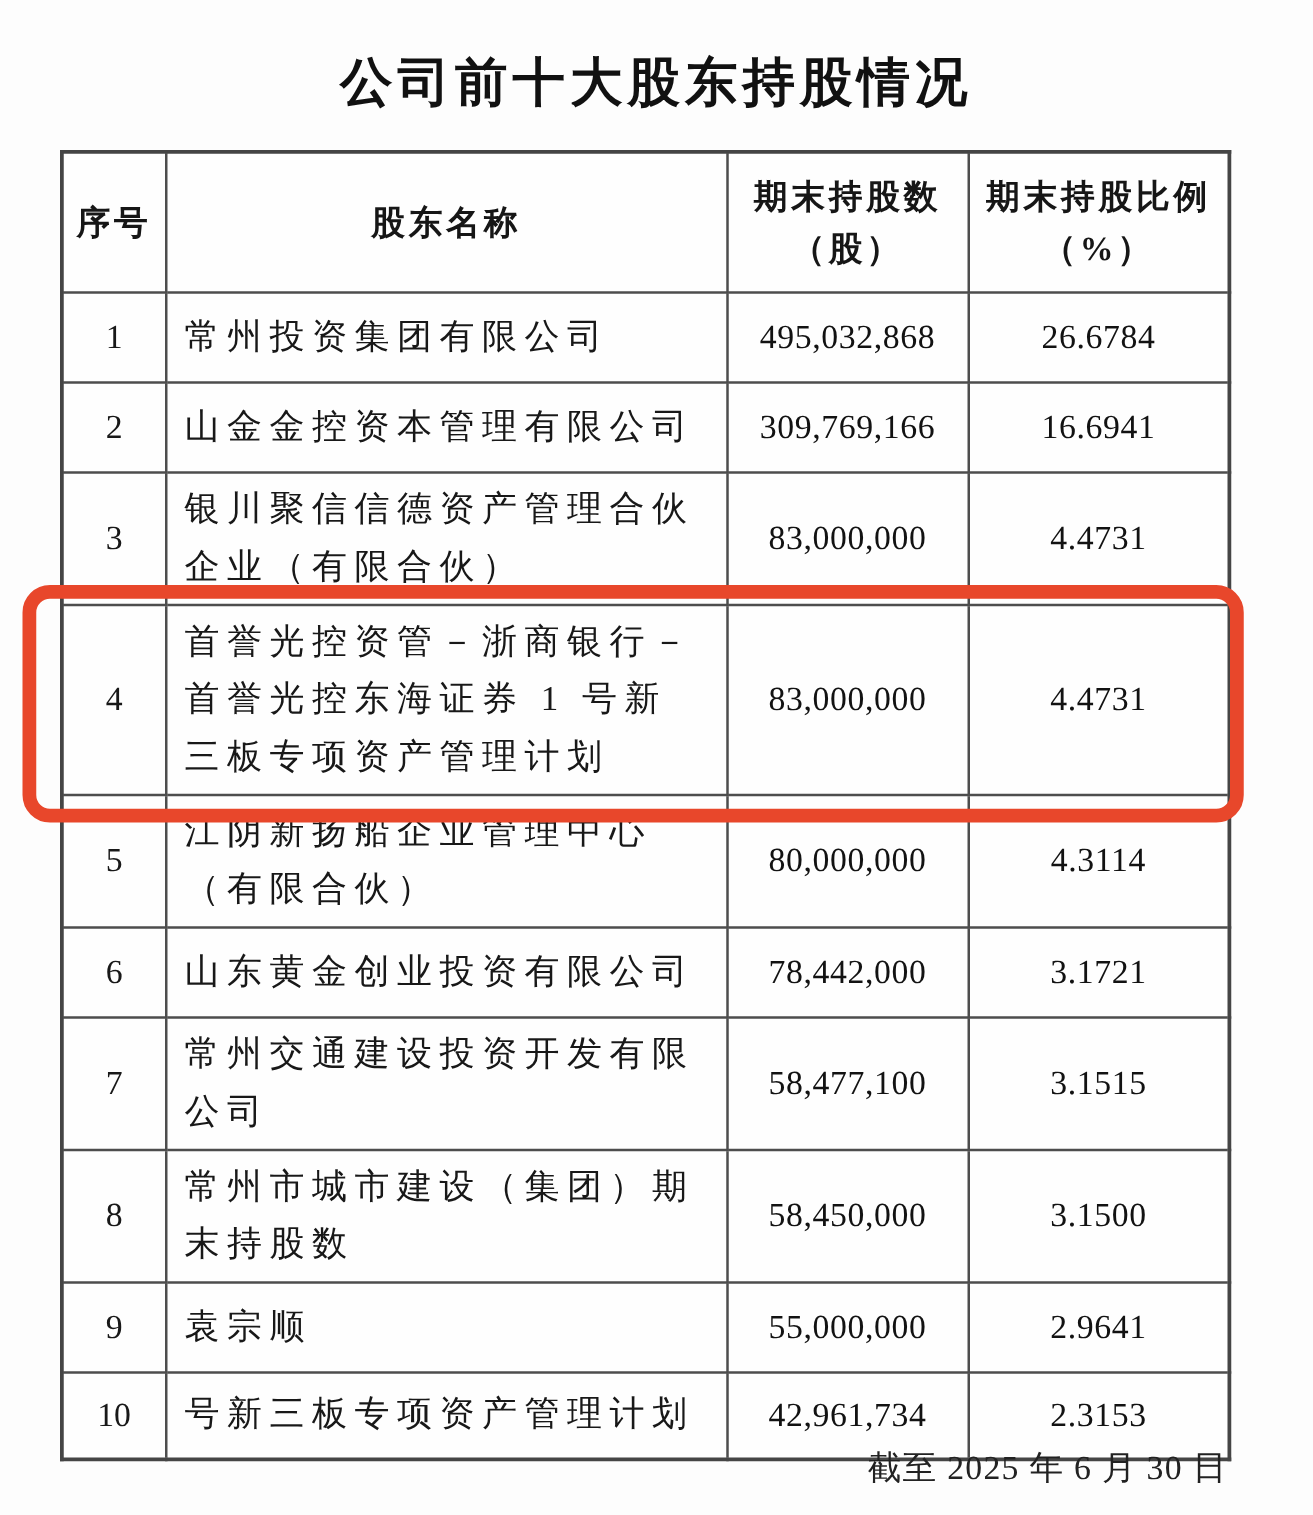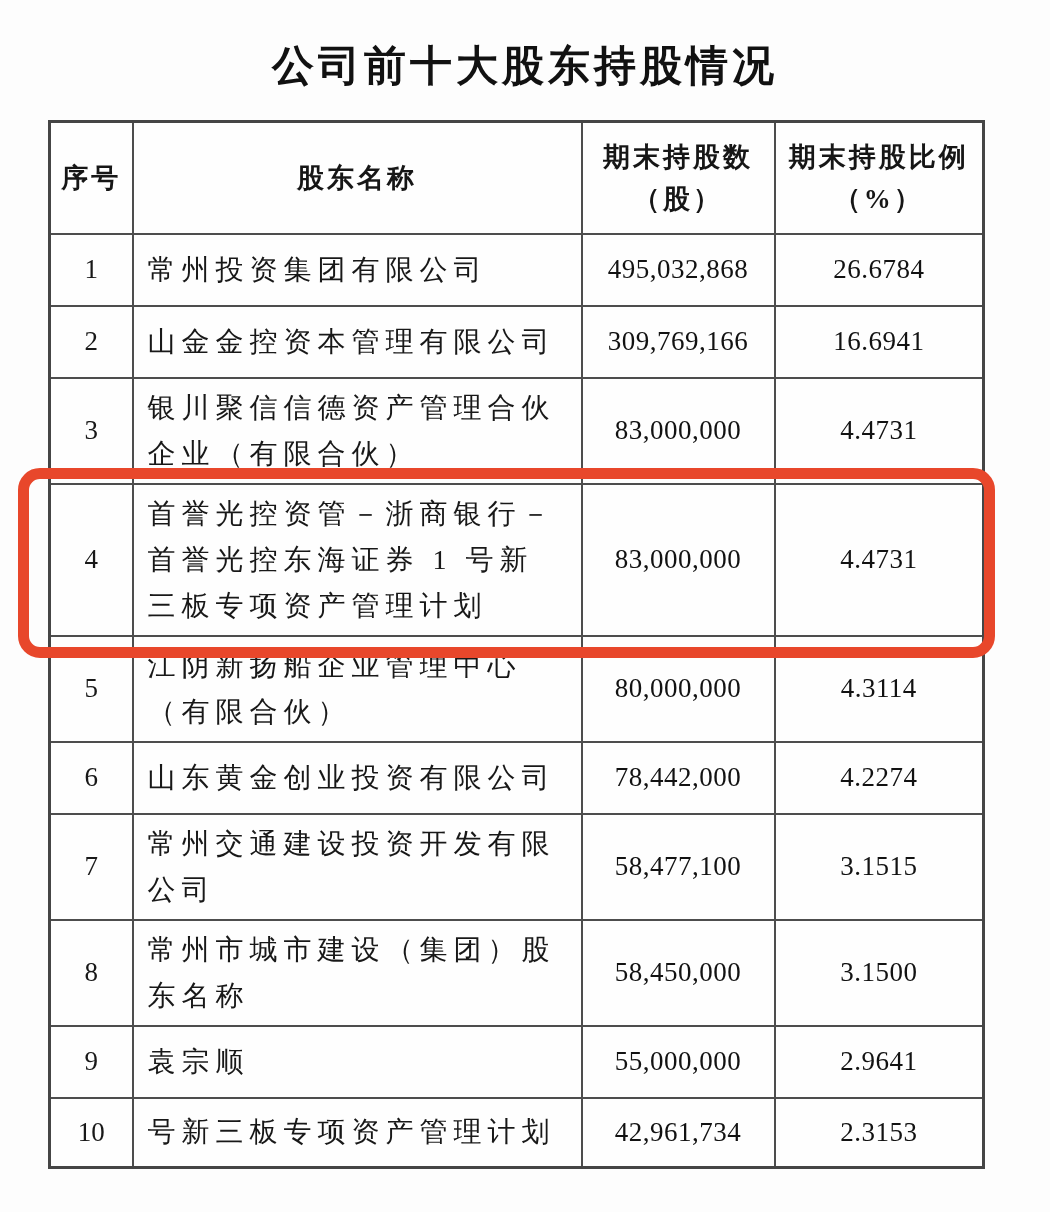--- a/index.html
+++ b/index.html
@@ -152,44 +152,45 @@
       <tr class="h96">
         <td class="rank">5</td>
         <td class="name">江阴新扬船企业管理中心（有限合伙）</td>
         <td class="num">80,000,000</td>
         <td class="num">4.3114</td>
       </tr>
       <tr class="h72">
         <td class="rank">6</td>
         <td class="name">山东黄金创业投资有限公司</td>
         <td class="num">78,442,000</td>
-        <td class="num">4.2274</td>
+        <td class="num">3.1721</td>
       </tr>
       <tr class="h72">
         <td class="rank">7</td>
         <td class="name">常州交通建设投资开发有限公司</td>
         <td class="num">58,477,100</td>
         <td class="num">3.1515</td>
       </tr>
       <tr class="h100">
         <td class="rank">8</td>
-        <td class="name">常州市城市建设（集团）股东名称</td>
+        <td class="name">常州市城市建设（集团）期末持股数</td>
         <td class="num">58,450,000</td>
         <td class="num">3.1500</td>
       </tr>
       <tr class="h72">
         <td class="rank">9</td>
         <td class="name">袁宗顺</td>
         <td class="num">55,000,000</td>
         <td class="num">2.9641</td>
       </tr>
       <tr class="h70">
         <td class="rank">10</td>
         <td class="name">号新三板专项资产管理计划</td>
         <td class="num">42,961,734</td>
         <td class="num">2.3153</td>
       </tr>
     </tbody>
       </table>
   </div>
 
+  <div class="footer">截至 2025 年 6 月 30 日</div>
 
 </div>
 
 </body></html>

